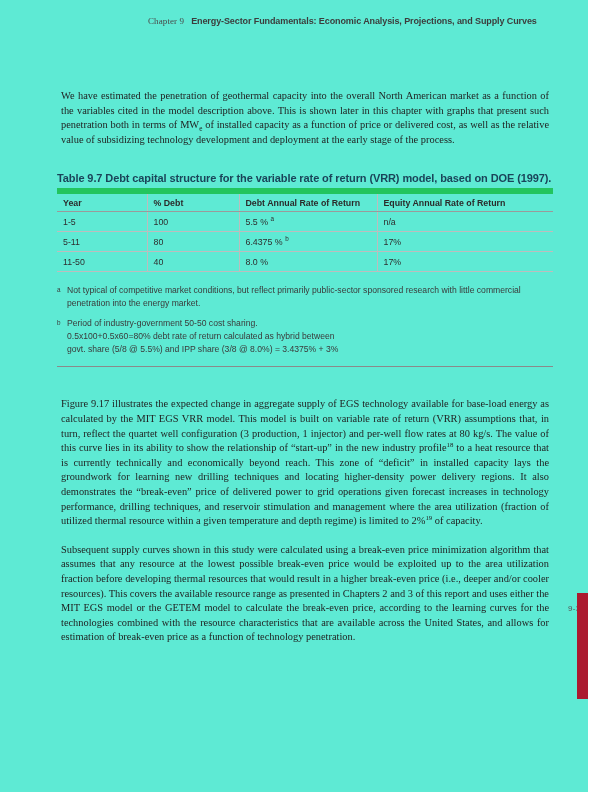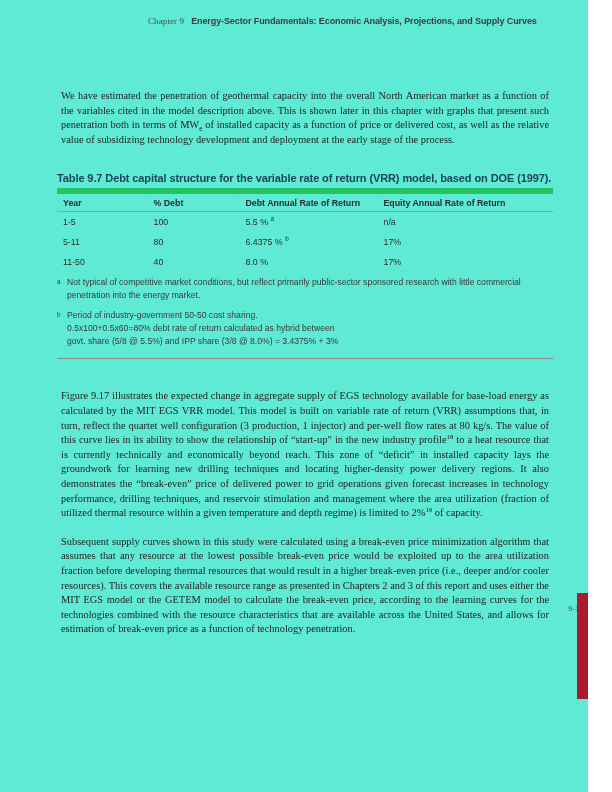--- a/index.html
+++ b/index.html
@@ -85,21 +85,21 @@
 
   .footnotes {
     margin-top: 4px;
     padding-bottom: 10px;
     border-bottom: 1px solid #8a8a8a;
     font-size: 8.6px;
     line-height: 13px;
     color: #3a3a3a;
   }
   .footnote { display: flex; margin-top: 7px; }
-  .footnote:first-child { margin-top: 4px; }
+  .footnote:first-child { margin-top: 12px; }
   .fn-marker {
     flex: 0 0 10px;
     font-size: 6.3px;
     transform: translateY(-1px);
   }
   .fn-text { flex: 1 1 auto; }
 
   
   .page-number {
     position: absolute;

